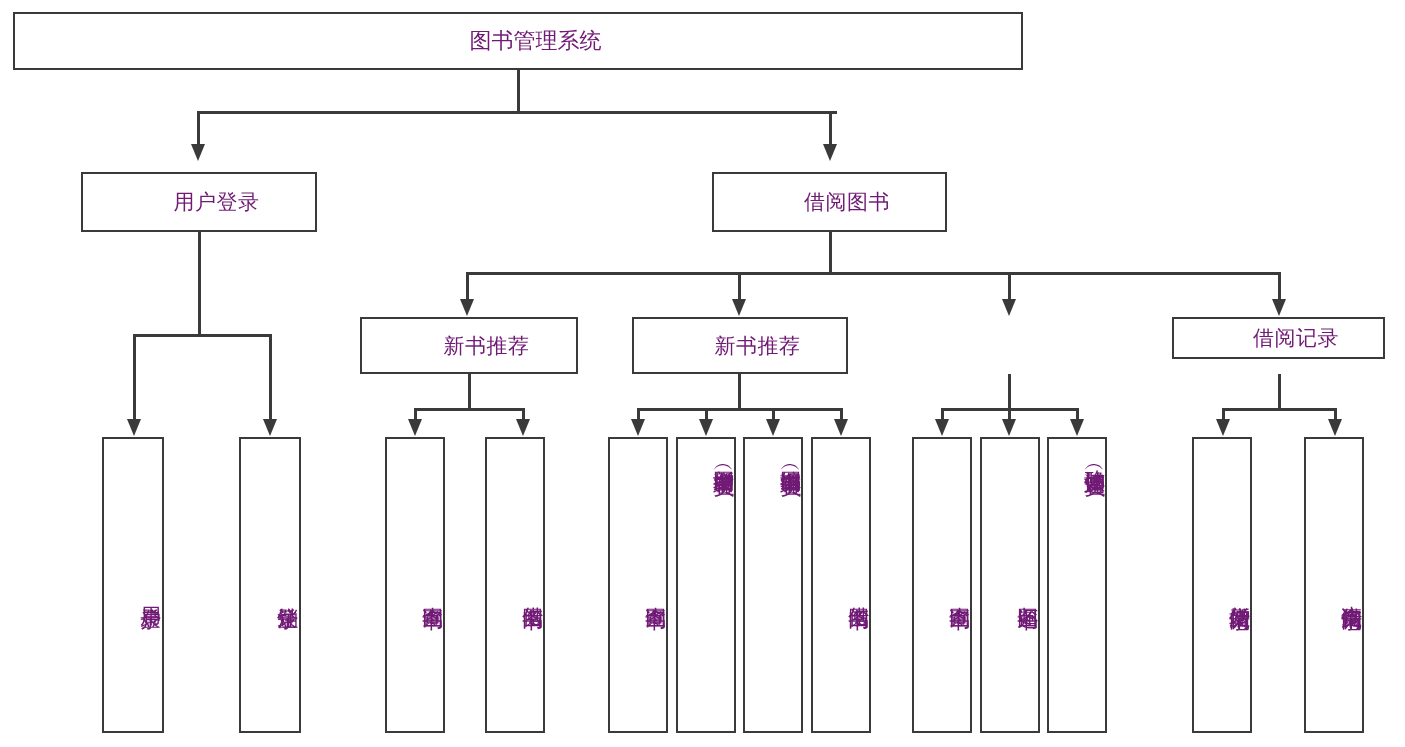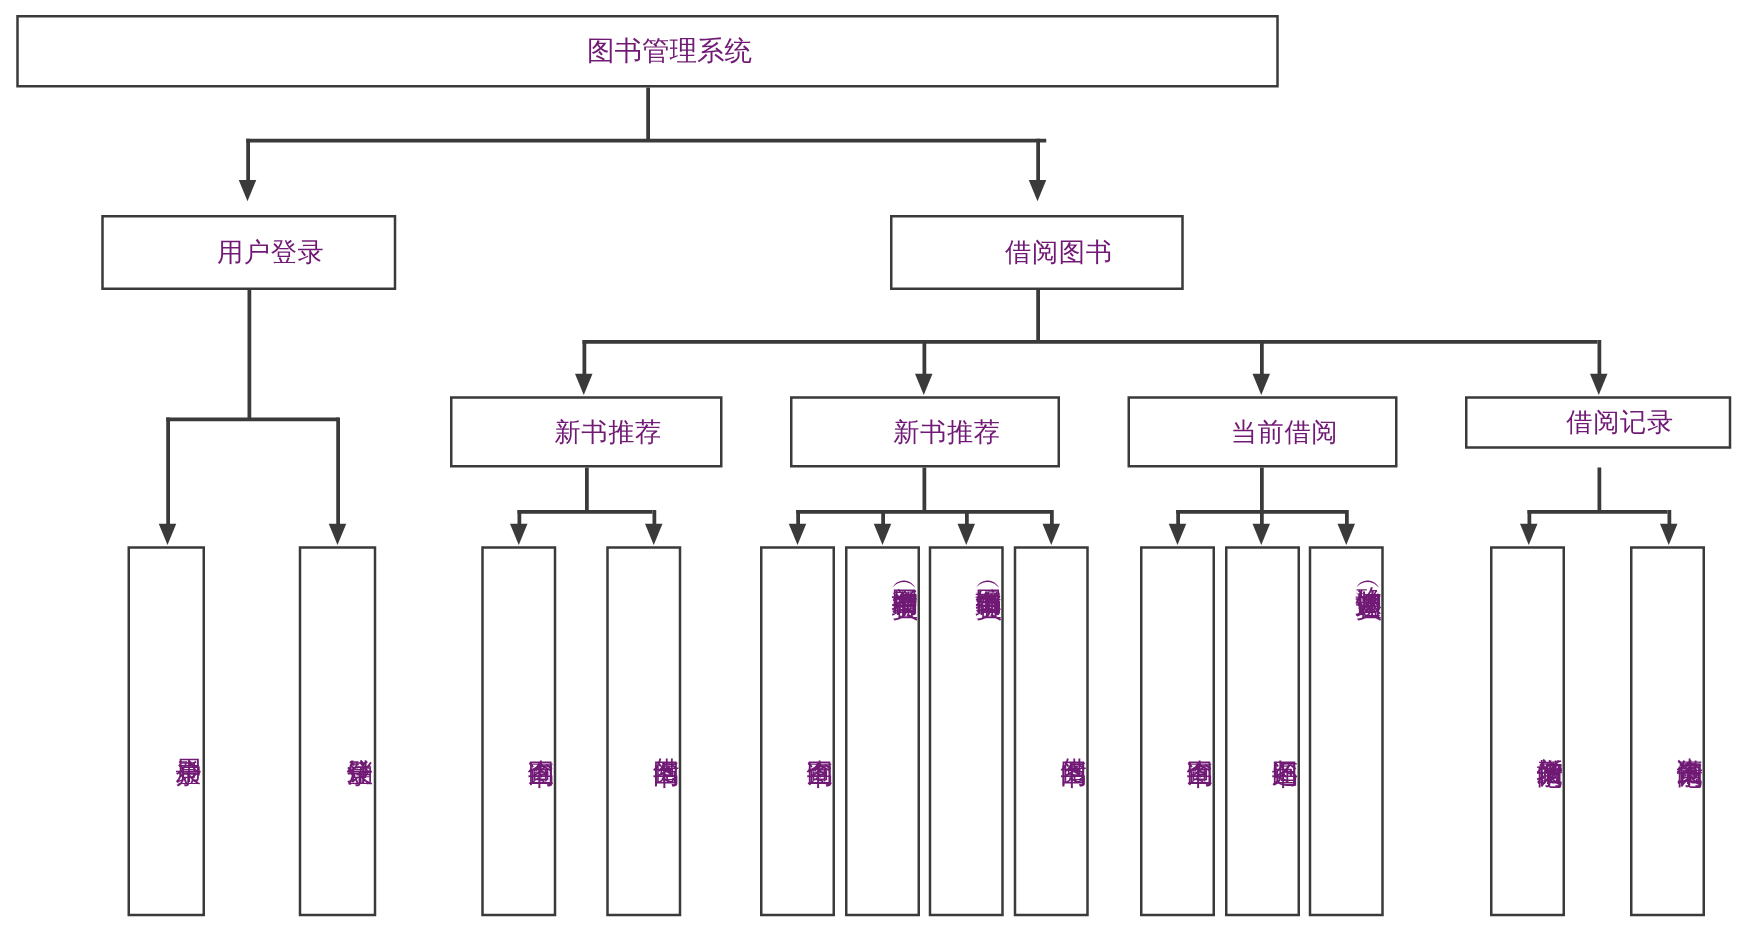--- a/index.html
+++ b/index.html
@@ -117,23 +117,20 @@
   <div class="arrow" style="left:1002px; top:299px;"></div>
   <div class="edge v" style="left:1278px; top:272px; height:28px;"></div>
   <div class="arrow" style="left:1272px; top:299px;"></div>
 
   <div class="node h" style="left:360px; top:317px; width:218px; height:57px;font-family:Liberation Serif, serif;">
     <span>新书推荐</span>
   </div>
   <div class="node h" style="left:632px; top:317px; width:216px; height:57px;">
     <span>新书推荐</span>
   </div>
-  <div class="node h" style="left:902px; top:317px; width:216px; height:57px;">
-    <span>当前借阅</span>
-  </div>
   <div class="node h" style="left:1172px; top:317px; width:213px; height:42px;">
     <span>借阅记录</span>
   </div>
 
   <div class="edge v" style="left:468px; top:374px; height:36px;"></div>
   <div class="edge h" style="left:414px; top:408px; width:108px;"></div>
   <div class="edge v" style="left:414px; top:408px; height:14px;"></div>
   <div class="arrow" style="left:408px; top:419px;"></div>
   <div class="edge v" style="left:522px; top:408px; height:14px;"></div>
   <div class="arrow" style="left:516px; top:419px;"></div>

